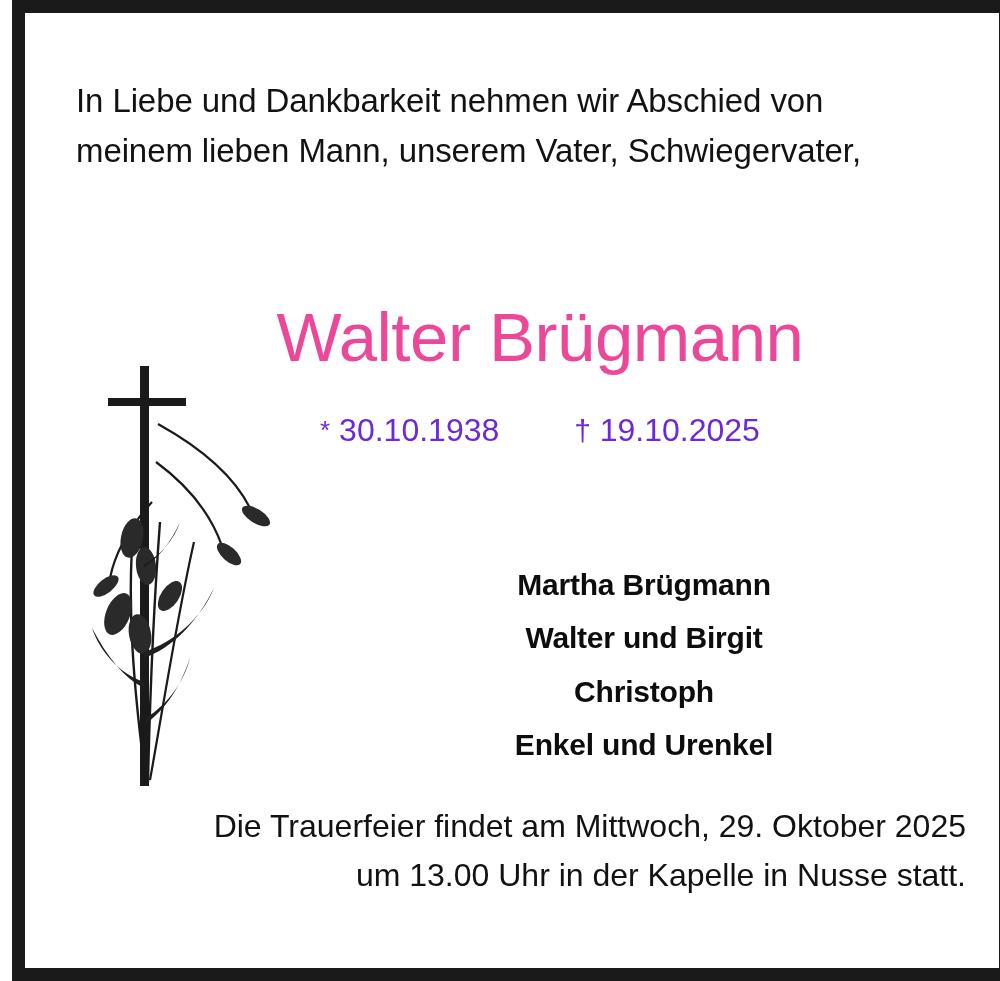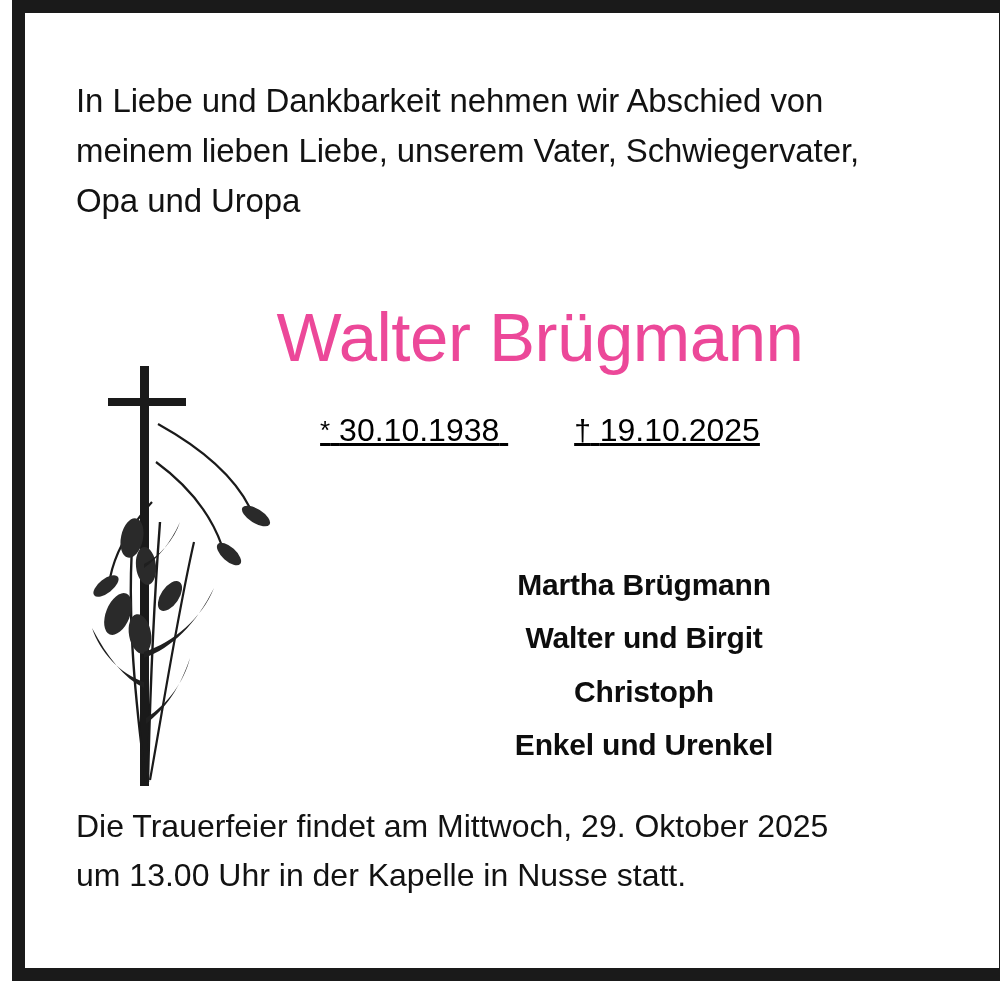--- a/index.html
+++ b/index.html
@@ -65,22 +65,21 @@
 
   .dates {
     position: absolute;
     top: 390px;
     left: 0;
     width: 100%;
     box-sizing: border-box;
     padding-left: 56px;
     text-align: center;
     font-size: 32px;
-    color: #000000;
-    text-decoration: underline;
+    color: #6d28d9;
   }
   .dates .birth { margin-right: 66px; }
   .dates .star { font-size: 26px; vertical-align: 2px; }
   .dates .cross { font-size: 30px; }
 
   .family {
     position: absolute;
     top: 536px;
     left: 400px;
     width: 420px;
@@ -94,42 +93,41 @@
 
   .footer {
     position: absolute;
     left: 42px;
     bottom: 58px;
     width: 890px;
     font-size: 32px;
     line-height: 1.55;
     color: #121212;
   }
-  .footer div { white-space: nowrap; }
+  .footer div { white-space: nowrap; text-align: right; }
 
   .emblem {
     position: absolute;
     left: 40px;
     top: 330px;
     width: 230px;
     height: 450px;
   }
   .emblem svg { display: block; }
 </style>
 </head>
 <body>
 
 <div class="page">
   <div class="inner-border"></div>
   <div class="content">
 
     <div class="intro">
       <div>In Liebe und Dankbarkeit nehmen wir Abschied von</div>
-      <div>meinem lieben Liebe, unserem Vater, Schwiegervater,</div>
-      <div>Opa und Uropa</div>
+      <div>meinem lieben Mann, unserem Vater, Schwiegervater,</div>
     </div>
 
     <div class="name">Walter Brügmann</div>
 
     <div class="dates">
       <span class="birth">
         <span class="star">*</span>
         <span>30.10.1938</span>
       </span>
       <span class="death">

